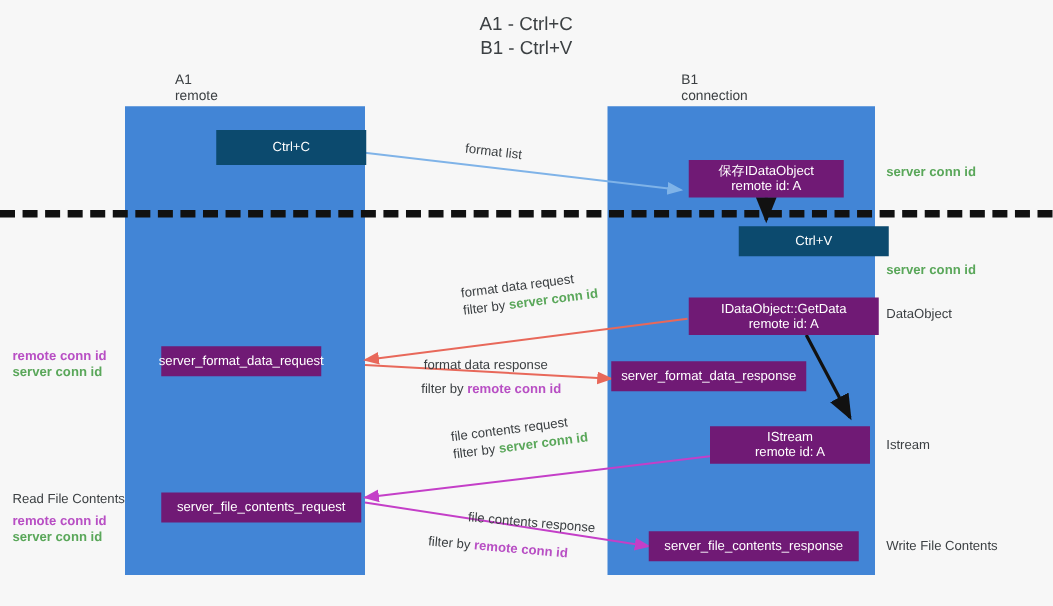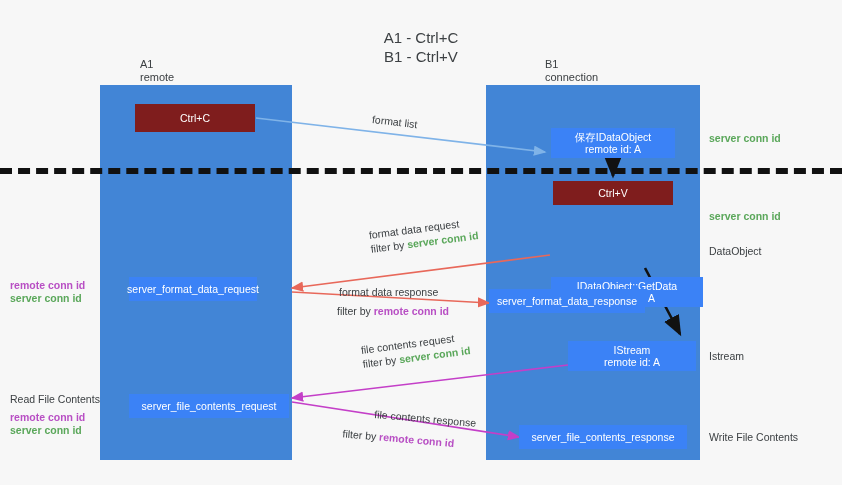--- a/index.html
+++ b/index.html
@@ -5,40 +5,40 @@
   html,body{margin:0;padding:0;}
   body{
     width:842px;height:485px;
     background:#f7f7f7;
     font-family:"Liberation Sans","DejaVu Sans",sans-serif;
     overflow:hidden;
   }
   #canvas{position:relative;width:842px;height:485px;}
 
   .title{
-    position:absolute;left:0;top:28px;width:842px;
+    position:absolute;left:0;top:10px;width:842px;
     text-align:center;color:#3c4043;font-size:15px;line-height:19px;
     white-space:pre-line;
   }
 
   .col-head{
     position:absolute;text-align:left;color:#3c4043;
     font-size:11px;line-height:13px;white-space:pre-line;
   }
 
   .lane{position:absolute;background:#4285d6;}
 
   .box{
     position:absolute;display:flex;flex-direction:column;
     align-items:center;justify-content:center;
     color:#ffffff;font-size:10.5px;line-height:12.5px;
     text-align:center;box-sizing:border-box;
   }
-  .box.orange{background:#3b82f6;}
-  .box.green{background:#7f1d1d;}
+  .box.orange{background:#701a75;}
+  .box.green{background:#0c4a6e;margin-left:38px;}
   .box .l2{font-size:10.5px;}
 
   .dashline{
     position:absolute;left:0;top:168px;width:842px;height:0;
     border-top:6px dashed #111;
   }
 
   .side-label{
     position:absolute;color:#3c4043;font-size:10.5px;line-height:13px;
     white-space:pre-line;
@@ -109,21 +109,21 @@
     <span>保存IDataObject</span>
     <span class="l2">remote id: A</span>
   </div>
 
   <div class="dashline"></div>
 
   <div class="box green" style="left:553px;top:181px;width:120px;height:24px;">
     <span>Ctrl+V</span>
   </div>
 
-  <div class="box orange" style="left:551px;top:238px;width:152px;height:30px;margin-top:39px;">
+  <div class="box orange" style="left:551px;top:238px;width:152px;height:30px;">
     <span>IDataObject::GetData</span>
     <span class="l2">remote id: A</span>
   </div>
 
   <div class="box orange" style="left:568px;top:341px;width:128px;height:30px;">
     <span>IStream</span>
     <span class="l2">remote id: A</span>
   </div>
 
   <div class="box orange" style="left:129px;top:277px;width:128px;height:24px;">

